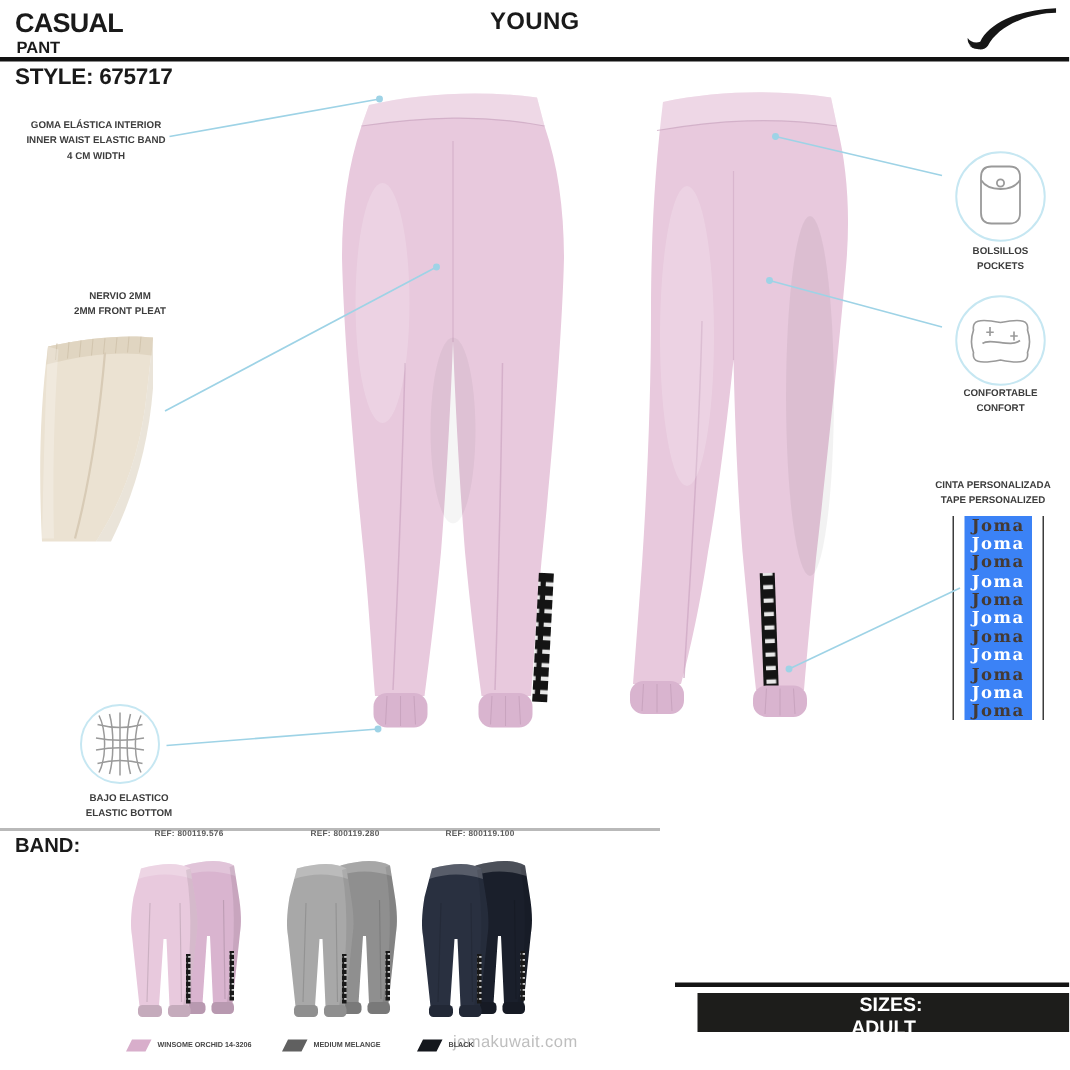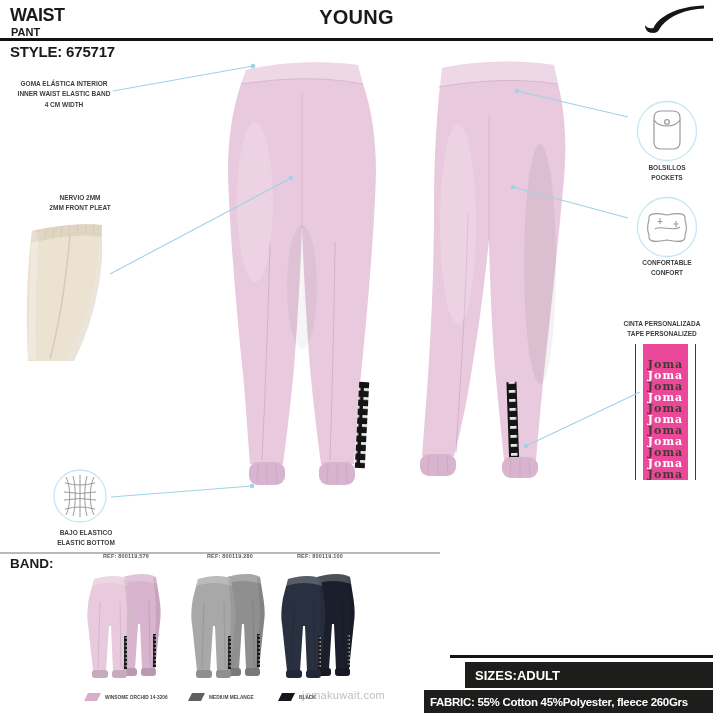--- a/index.html
+++ b/index.html
@@ -1,21 +1,21 @@
 <!DOCTYPE html>
 <html><head>
 <meta charset="utf-8">
 <style>
   html,body{margin:0;padding:0;background:#fff;}
   .page{position:relative;width:713px;height:713px;background:#fff;overflow:hidden;
         font-family:"Liberation Sans",sans-serif;color:#1a1a1a;}
   
   .h-category{position:absolute;left:10px;top:5px;font-size:18px;font-weight:900;letter-spacing:-.5px;}
   .h-sub{position:absolute;left:11px;top:26px;font-size:11px;font-weight:700;}
-  .h-collection{position:absolute;left:0;right:0;top:6px;text-align:center;font-size:20px;font-weight:900;letter-spacing:.2px;}
+  .h-collection{position:absolute;left:0;right:0;top:6px;text-align:center;font-size:16px;font-weight:900;letter-spacing:.2px;}
   .h-logo{position:absolute;right:8px;top:4px;width:62px;height:30px;}
   .h-rule{position:absolute;left:0;top:38px;width:713px;height:3px;background:#121212;}
   .h-style{position:absolute;left:10px;top:43px;font-size:15px;font-weight:900;letter-spacing:-.2px;}
   
   .note{position:absolute;font-size:6.5px;font-weight:700;color:#3d3d3d;line-height:1.6;text-align:center;}
   .note div{white-space:nowrap;}
   .circ{position:absolute;}
   
   .tape-strip{position:absolute;left:643px;top:344px;width:45px;height:136px;background:#17110e;
               display:flex;flex-direction:column;justify-content:space-around;align-items:center;}
@@ -29,21 +29,21 @@
   .color-label{position:absolute;left:10px;top:556px;font-size:13.5px;font-weight:900;}
   .variant{position:absolute;top:553px;width:104px;height:157px;}
   .variant .ref{text-align:center;font-size:5.5px;font-weight:600;color:#5a5a5a;letter-spacing:.2px;}
   .variant svg.mini{position:absolute;left:4px;top:15px;}
   .swatch-row{position:absolute;left:6px;top:139px;display:flex;align-items:center;gap:3px;}
   .swatch-row .sw-label{font-size:4.8px;font-weight:600;color:#474747;white-space:nowrap;}
   .watermark{position:absolute;left:302px;top:689px;font-size:11px;color:#a3a3a3;opacity:.7;letter-spacing:.3px;z-index:5;}
   
   .footer-rule{position:absolute;left:450px;top:655px;width:263px;height:3px;background:#141414;}
   .sizes-bar{position:absolute;left:465px;top:662px;width:248px;height:26px;background:#1d1d1b;color:#fff;
-             display:flex;align-items:center;font-weight:700;font-size:13px;}
+             display:flex;align-items:center;font-weight:700;font-size:13px;flex-direction:column;}
   .sizes-bar .s1{margin-left:10px;}
   .sizes-bar .s2{}
   .sizes-bar .s3{margin-left:30px;margin-top:48px;}
   .fabric-bar{position:absolute;left:424px;top:690px;width:289px;height:23px;background:#1d1d1b;color:#fff;
               display:flex;align-items:center;font-weight:700;font-size:11.5px;letter-spacing:-.3px;
               padding-left:6px;box-sizing:border-box;white-space:nowrap;}
   
   .art{position:absolute;}
   .overlay{position:absolute;left:0;top:0;pointer-events:none;}
   .z3{z-index:3}.z4{z-index:4}.z6{z-index:6}
@@ -70,21 +70,21 @@
         <path stroke="#000" stroke-width=".8" opacity=".12" fill="none" d="M20,30 L18,96 M40,30 L41,96"></path>
         <rect x="12" y="98" width="16" height="8" rx="3" fill="currentColor"></rect>
         <rect x="32" y="98" width="15" height="8" rx="3" fill="currentColor"></rect>
         <rect x="12" y="98" width="16" height="8" rx="3" fill="#000" opacity=".15"></rect>
         <rect x="32" y="98" width="15" height="8" rx="3" fill="#000" opacity=".15"></rect>
         <rect x="44" y="64" width="3" height="33" fill="url(#miniTape)"></rect>
       </g>
     </defs>
   </svg>
 
-  <div class="h-category">WAIST</div>
+  <div class="h-category">CASUAL</div>
   <div class="h-sub">PANT</div>
   <div class="h-collection">YOUNG</div>
   <svg class="h-logo" viewBox="0 0 64 30">
     <path fill="#161616" d="M63,1 C50,1.5 38,4 28.5,8.5 C20,12.5 13.5,18 10.8,24.2 C7.2,25.2 4,24.2 2.2,21.5 C1.8,25.5 4.8,28.6 9.5,29.3 C12.4,29.7 14.8,28.9 16.1,26.9 C19.8,19.8 27.2,13.6 37,9.6 C45.3,6.2 54.5,4.3 63,4.2 Z"></path>
     <path fill="#161616" d="M10.5,25.5 C8.5,27.8 5.5,28 3.2,26.3 C4.8,28.7 8.2,29.5 10.9,28.2 C12.2,27.5 12.9,26.3 12.8,25 Z"></path>
   </svg>
   <div class="h-rule"></div>
   <div class="h-style">STYLE: 675717</div>
 
   <svg class="art z3" style="left:210px;top:52px" width="185" height="462" viewBox="0 0 185 462">
@@ -179,21 +179,21 @@
   <div class="note z6" style="left:627px;top:258px;width:80px">
     <div>CONFORTABLE</div>
     <div>CONFORT</div>
   </div>
 
   <div class="note z6" style="left:612px;top:319px;width:100px">
     <div>CINTA PERSONALIZADA</div>
     <div>TAPE PERSONALIZED</div>
   </div>
   <div class="tape-edge" style="left:635px"></div>
-  <div class="tape-strip z6" style="background: #ec4899; justify-content: flex-end;">
+  <div class="tape-strip z6" style="background: #3b82f6;">
       <div class="tape-row faint">Joma</div>
       <div class="tape-row bright">Joma</div>
       <div class="tape-row faint">Joma</div>
       <div class="tape-row bright">Joma</div>
       <div class="tape-row faint">Joma</div>
       <div class="tape-row bright">Joma</div>
       <div class="tape-row faint">Joma</div>
       <div class="tape-row bright">Joma</div>
       <div class="tape-row faint">Joma</div>
       <div class="tape-row bright">Joma</div>
@@ -266,17 +266,14 @@
   </div>
 
   <div class="watermark">jomakuwait.com</div>
 
   <div class="footer-rule"></div>
   <div class="sizes-bar">
     <span class="s1">SIZES:</span>
     <span class="s2">ADULT</span>
     <span class="s3">XS-XL</span>
   </div>
-  <div class="fabric-bar">
-    <span>FABRIC: 55% Cotton 45%Polyester, fleece 260Grs</span>
-  </div>
 
 </div>
 
 </body></html>

